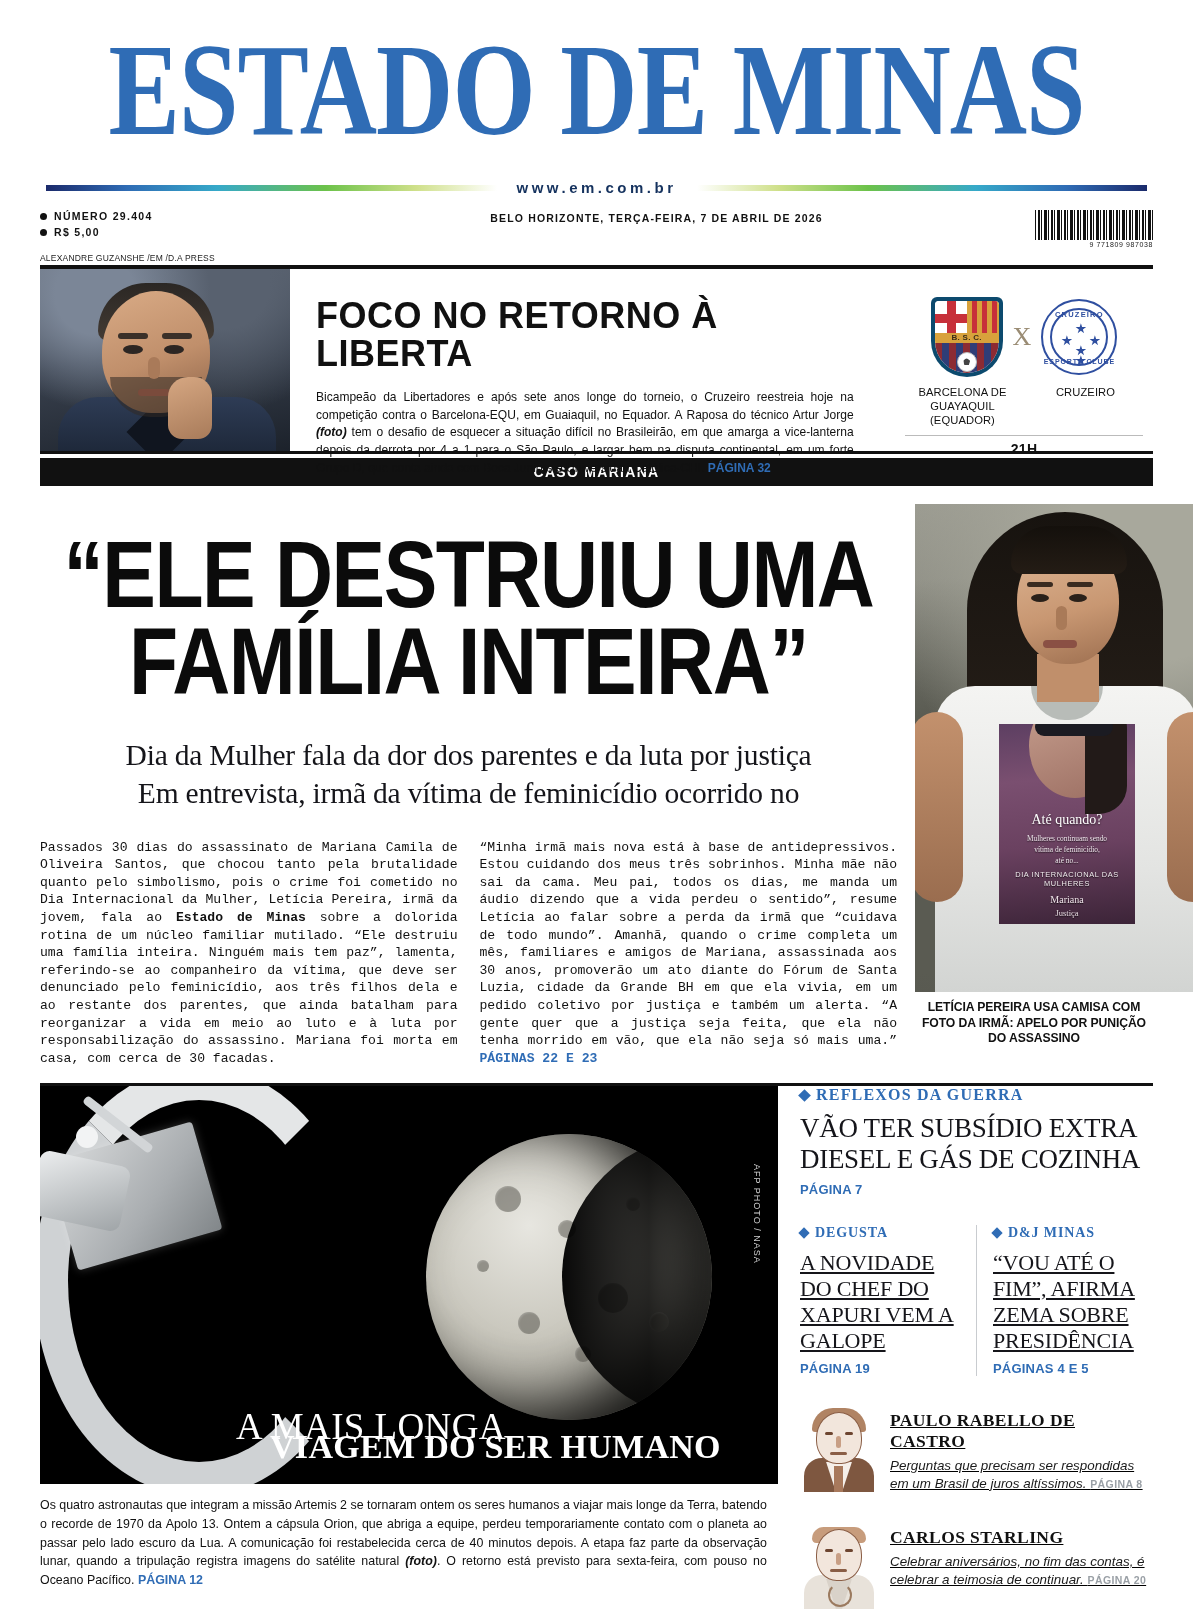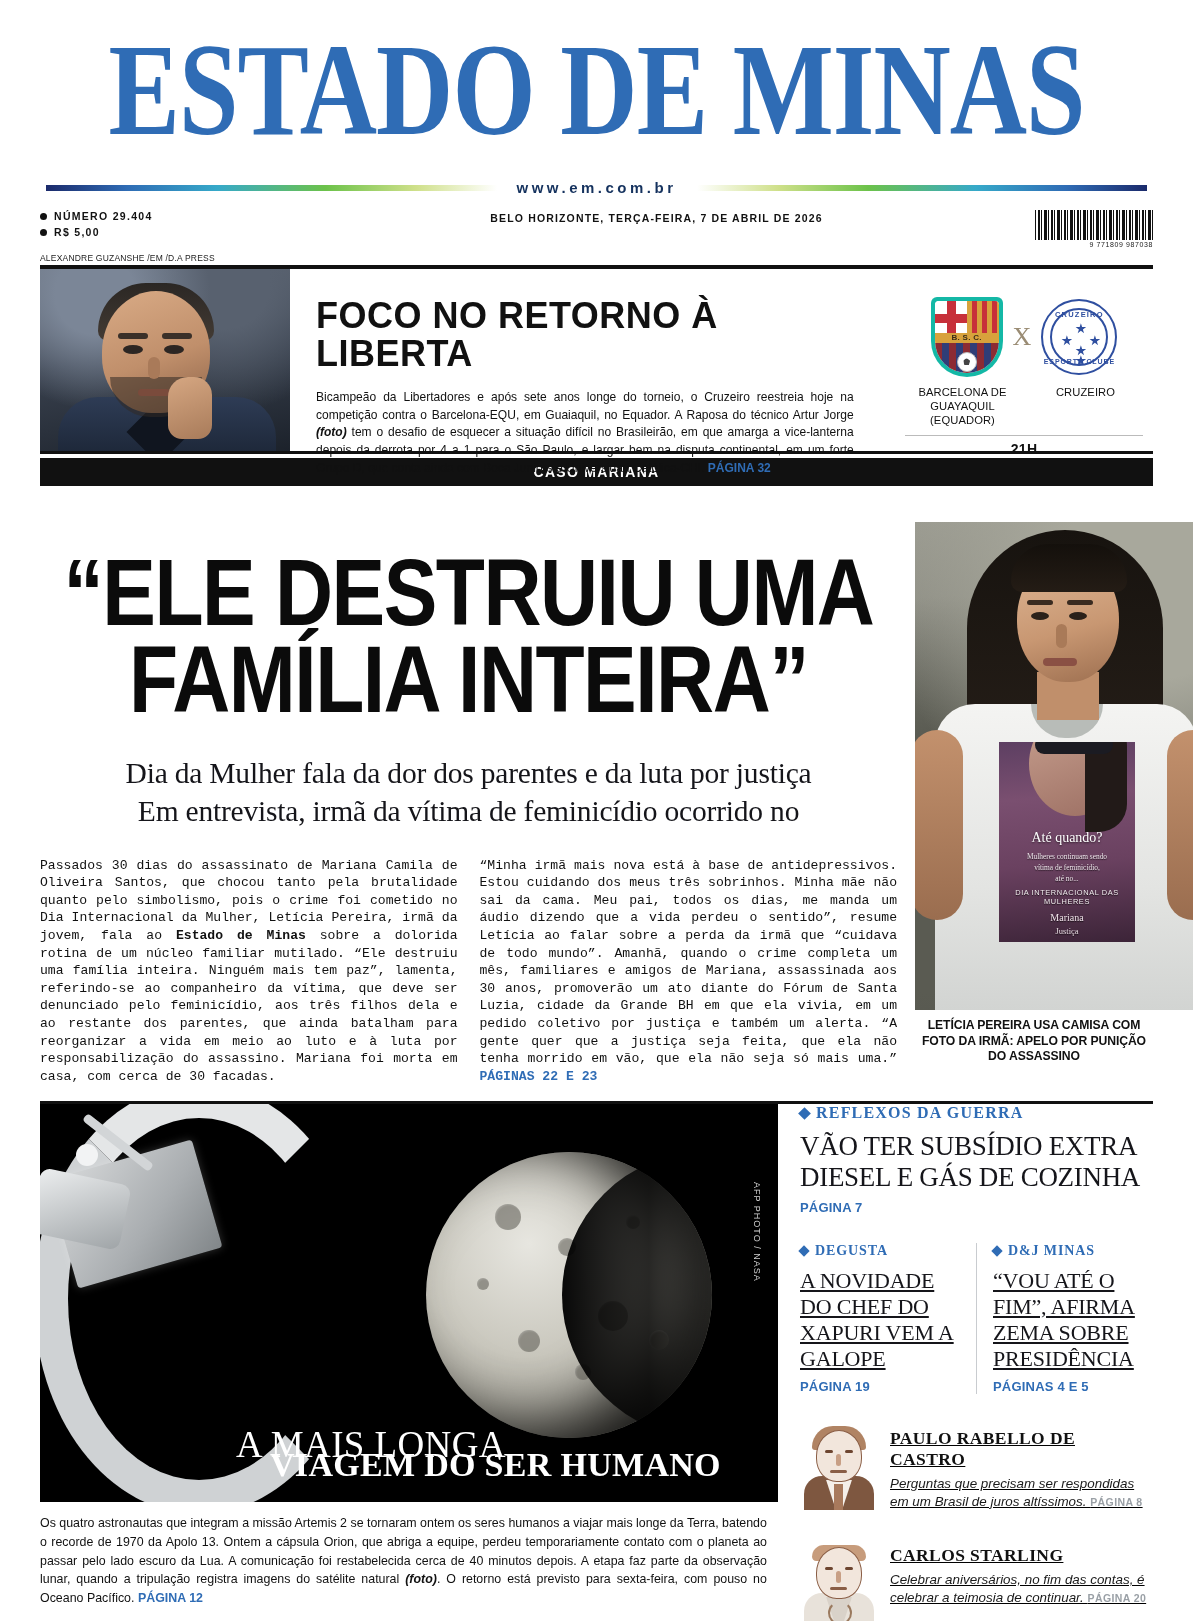--- a/index.html
+++ b/index.html
@@ -153,21 +153,21 @@
   .pg-blue { color:#2f6cb5; font-weight: bold; }
 
   .match-block {
     width: 258px; flex:none; padding: 28px 10px 8px 10px; text-align:center;
   }
   .crests { display:flex; align-items:center; justify-content:center; gap:10px; }
   .crest-x { font-family:"Liberation Serif",serif; font-size:26px; color:#9a8c74; }
   .crest-bsc {
     width: 72px; height: 80px; position:relative;
     border-radius: 6px 6px 36px 36px;
-    background: #14b8a6;
+    background: #0c4a6e;
   }
   .crest-bsc .inner {
     position:absolute; inset:4px; border-radius: 4px 4px 32px 32px; overflow:hidden;
     background: #fff;
   }
   .crest-bsc .q-tl { position:absolute; left:0; top:0; width:50%; height:46%; background:#fff; }
   .crest-bsc .cross-v { position:absolute; left:20%; top:0; width:9px; height:46%; background:#c7303a; }
   .crest-bsc .cross-h { position:absolute; left:0; top:18%; width:50%; height:9px; background:#c7303a; }
   .crest-bsc .q-tr { position:absolute; right:0; top:0; width:50%; height:46%;
     background: repeating-linear-gradient(to right,#d8a23c 0 5px,#c7303a 5px 10px); }
@@ -209,21 +209,21 @@
   
   .caso-bar {
     margin: 4px 40px 0 40px; height: 28px; background:#111;
     display:flex; align-items:center; justify-content:center;
   }
   .caso-bar span {
     color:#fff; font-size:14px; font-weight:bold; letter-spacing:1.3px;
   }
 
   
-  .main-wrap { display:flex; margin: 0 40px; padding-top: 36px; }
+  .main-wrap { display:flex; margin: 0 40px; padding-top: 18px; }
   .main-left { flex:1; min-width:0; padding-right: 18px; }
   .main-headline {
     font-family: "Liberation Sans", sans-serif;
     font-weight: bold;
     font-size: 82px;
     line-height: .92;
     letter-spacing: -1.5px;
     color:#0b0b0b;
     text-align:center;
     transform: scaleY(1.16) scaleX(.98);

